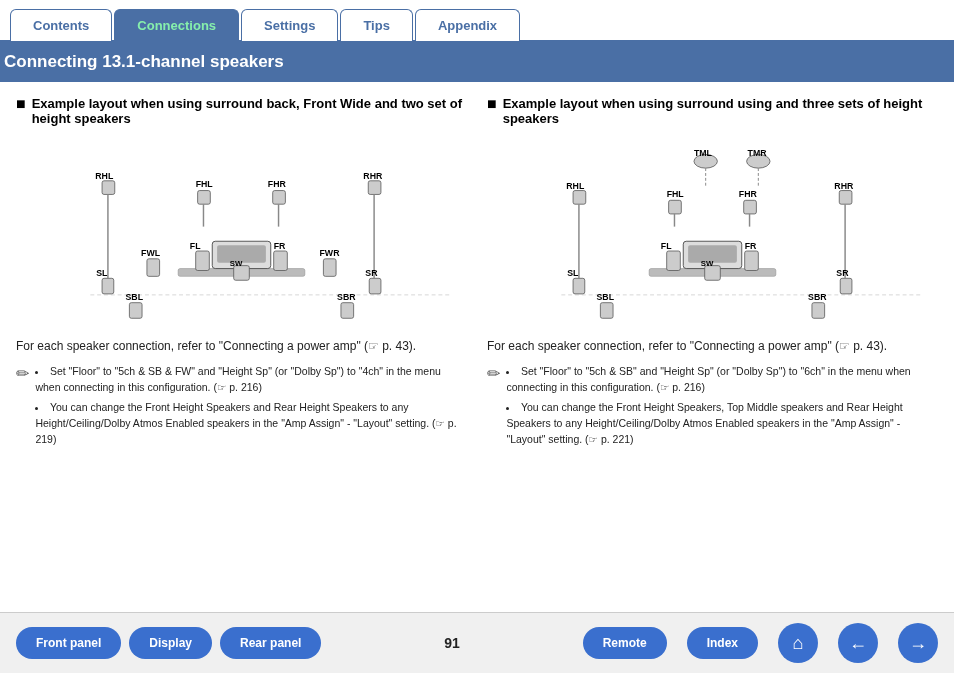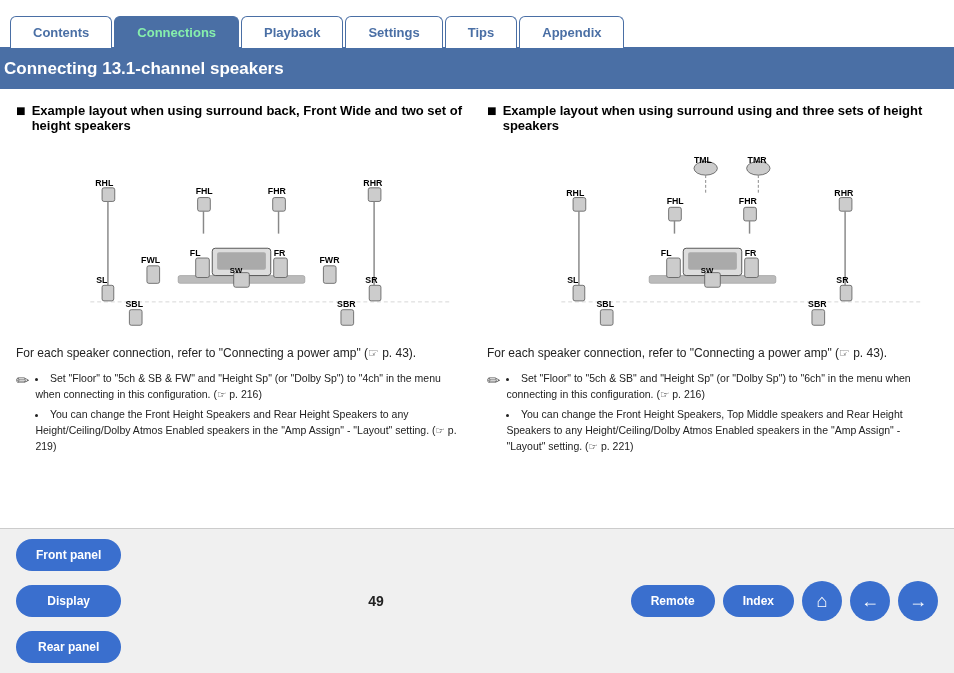--- a/index.html
+++ b/index.html
@@ -12,21 +12,20 @@
       overflow: hidden;
     }
 
     
     .nav-tabs {
       display: flex;
       align-items: flex-end;
       padding: 8px 10px 0 10px;
       background: #fff;
       border-bottom: 2px solid #4a6fa5;
-      margin-top: 7px;
     }
     .nav-tab {
       padding: 8px 22px;
       font-size: 13px;
       font-weight: bold;
       border-radius: 6px 6px 0 0;
       border: 1.5px solid #4a6fa5;
       border-bottom: none;
       cursor: pointer;
       background: #fff;
@@ -120,42 +119,41 @@
       background: #f0f0f0;
       border-top: 1px solid #ccc;
       padding: 10px 16px;
       position: absolute;
       bottom: 0;
       left: 0;
       width: 954px;
     }
     .bottom-nav-left {
       display: flex;
-      gap: 14px;
-      flex-direction: column;
+      gap: 8px;
     }
     .bottom-btn {
       background: #3a6fce;
       color: #fff;
       border: none;
       border-radius: 20px;
       padding: 9px 20px;
       font-size: 12px;
       font-weight: bold;
       cursor: pointer;
     }
     .bottom-page-num {
       font-size: 14px;
       font-weight: bold;
       color: #222;
     }
     .bottom-nav-right {
       display: flex;
       align-items: center;
-      gap: 8px;
+      gap: 20px;
     }
     .bottom-btn-remote {
       background: #3a6fce;
       color: #fff;
       border: none;
       border-radius: 20px;
       padding: 9px 20px;
       font-size: 12px;
       font-weight: bold;
       cursor: pointer;
@@ -179,21 +177,20 @@
       width: 100%;
       height: 100%;
     }
   </style>
 </head>
 <body>
 
 <div class="nav-tabs">
   <div class="nav-tab">Contents</div>
   <div class="nav-tab active">Connections</div>
-  <div class="nav-tab">Playback</div>
   <div class="nav-tab">Settings</div>
   <div class="nav-tab">Tips</div>
   <div class="nav-tab">Appendix</div>
 </div>
 
 <div class="page-title-bar">Connecting 13.1-channel speakers</div>
 
 <div class="main-content">
 
   <div class="column">
@@ -344,21 +341,21 @@
     </div>
   </div>
 </div>
 
 <div class="bottom-nav">
   <div class="bottom-nav-left">
     <button class="bottom-btn">Front panel</button>
     <button class="bottom-btn">Display</button>
     <button class="bottom-btn">Rear panel</button>
   </div>
-  <div class="bottom-page-num">49</div>
+  <div class="bottom-page-num">91</div>
   <div class="bottom-nav-right">
     <button class="bottom-btn-remote">Remote</button>
     <button class="bottom-btn">Index</button>
     <button class="icon-btn">
       <span>⌂</span>
     </button>
     <button class="icon-btn">
       <span>←</span>
     </button>
     <button class="icon-btn">

